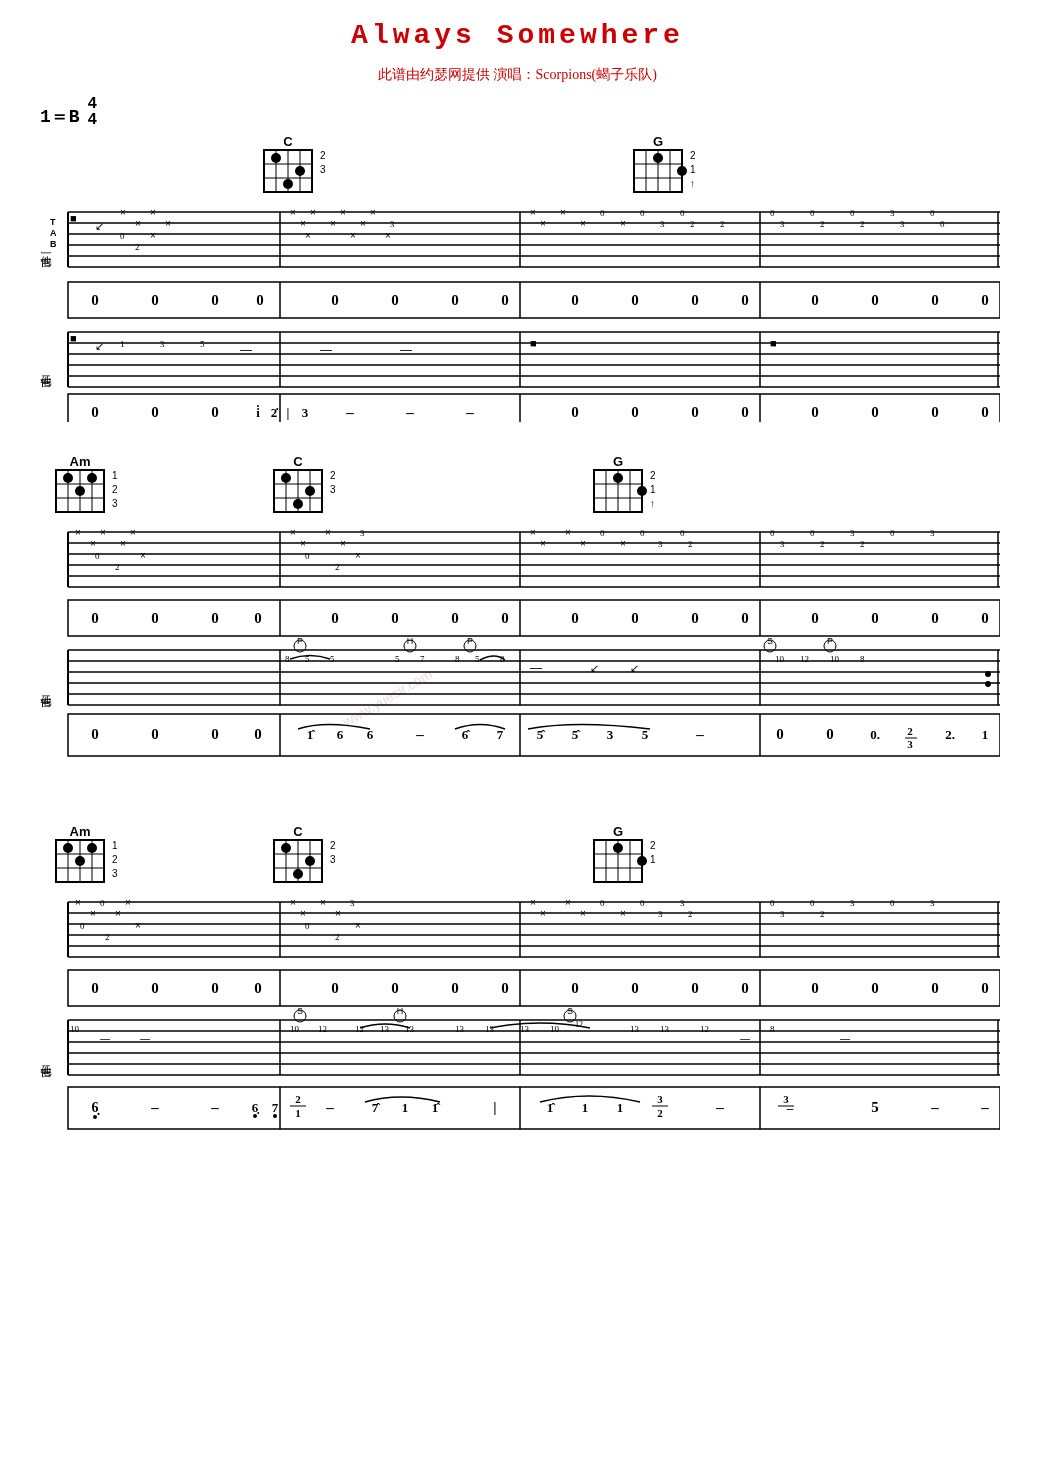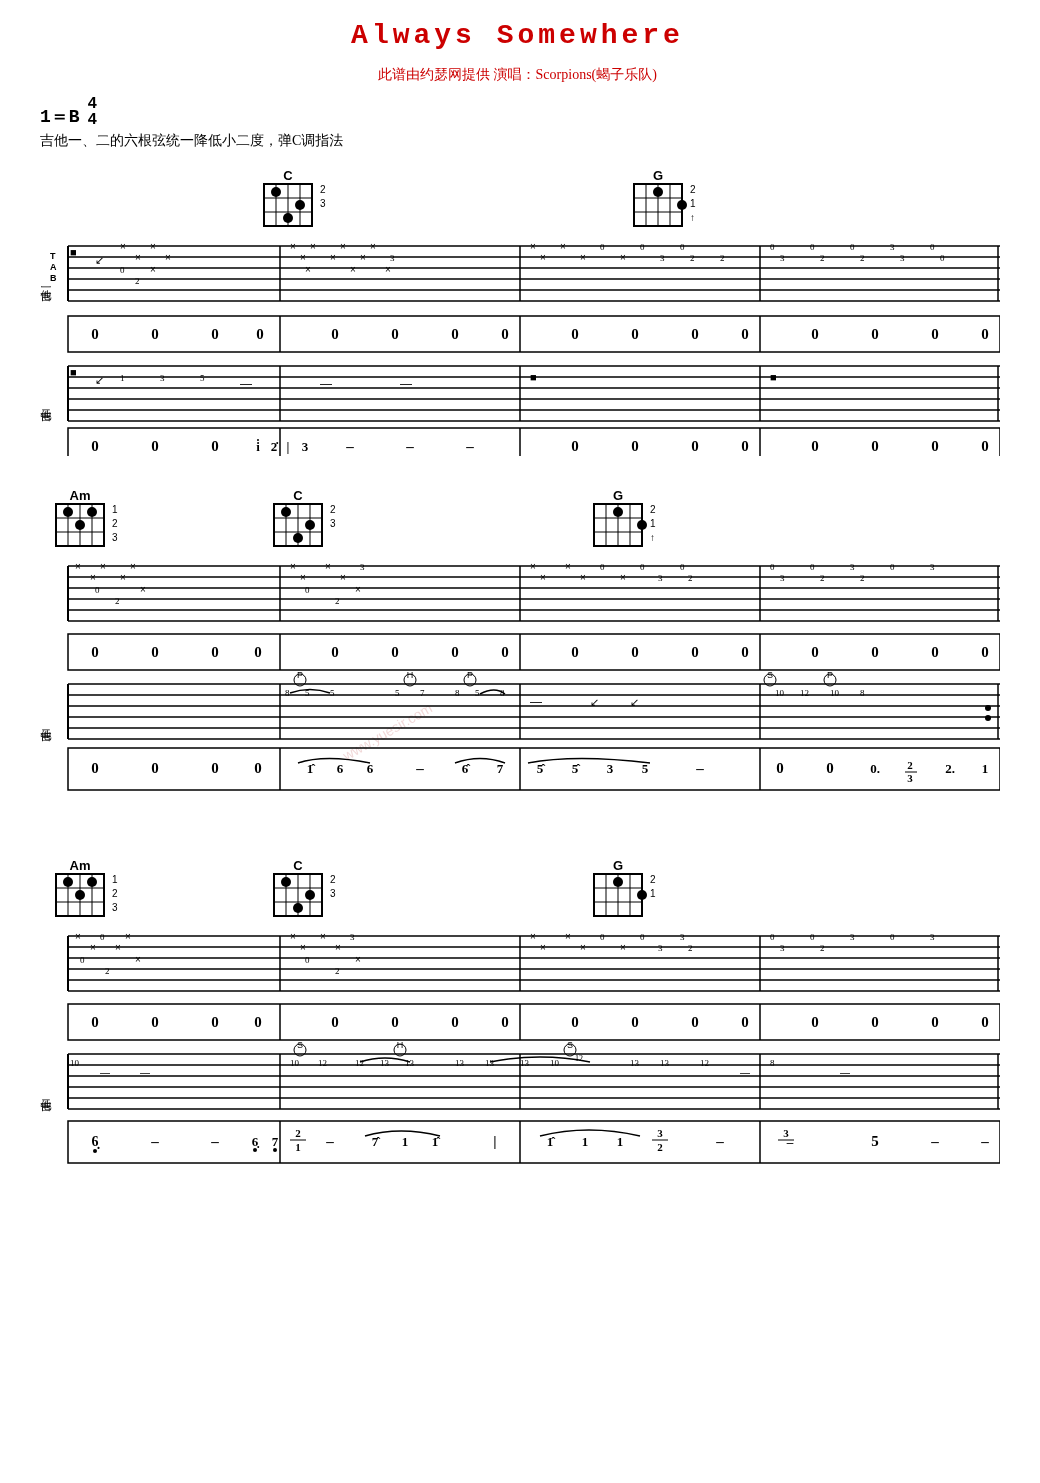--- a/index.html
+++ b/index.html
@@ -86,21 +86,20 @@
   </div>
 
   <div class="tempo-section">
     <span>1＝B</span>
     <span class="time-sig">
       <span>4</span>
       <span>4</span>
     </span>
   </div>
 
-  <div class="instruction">吉他一、二的六根弦统一降低小二度，弹C调指法</div>
 
   <div class="section-block">
     <svg class="score" width="960" height="290" viewBox="0 0 960 290">
 
       <text x="248" y="14" font-family="Arial" font-size="13" font-weight="bold" text-anchor="middle">C</text>
       <rect x="224" y="18" width="48" height="42" fill="none" stroke="#000" stroke-width="2"></rect>
 
       <line x1="236" y1="18" x2="236" y2="60" stroke="#000" stroke-width="1"></line>
       <line x1="248" y1="18" x2="248" y2="60" stroke="#000" stroke-width="1"></line>
       <line x1="260" y1="18" x2="260" y2="60" stroke="#000" stroke-width="1"></line>

